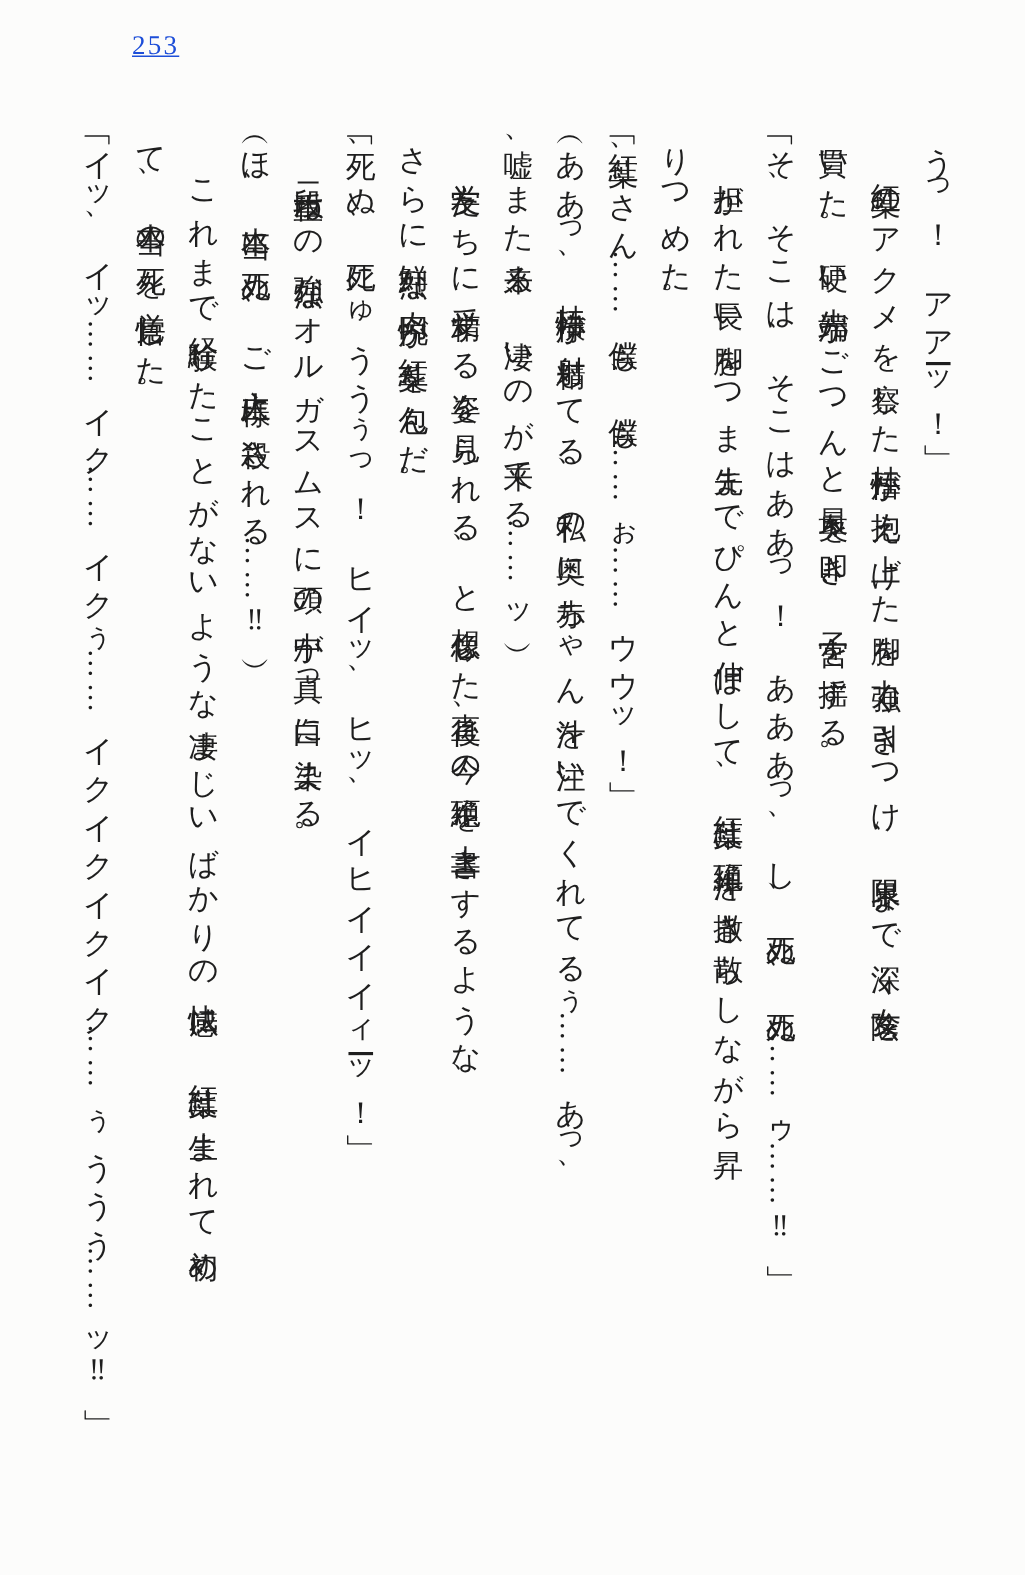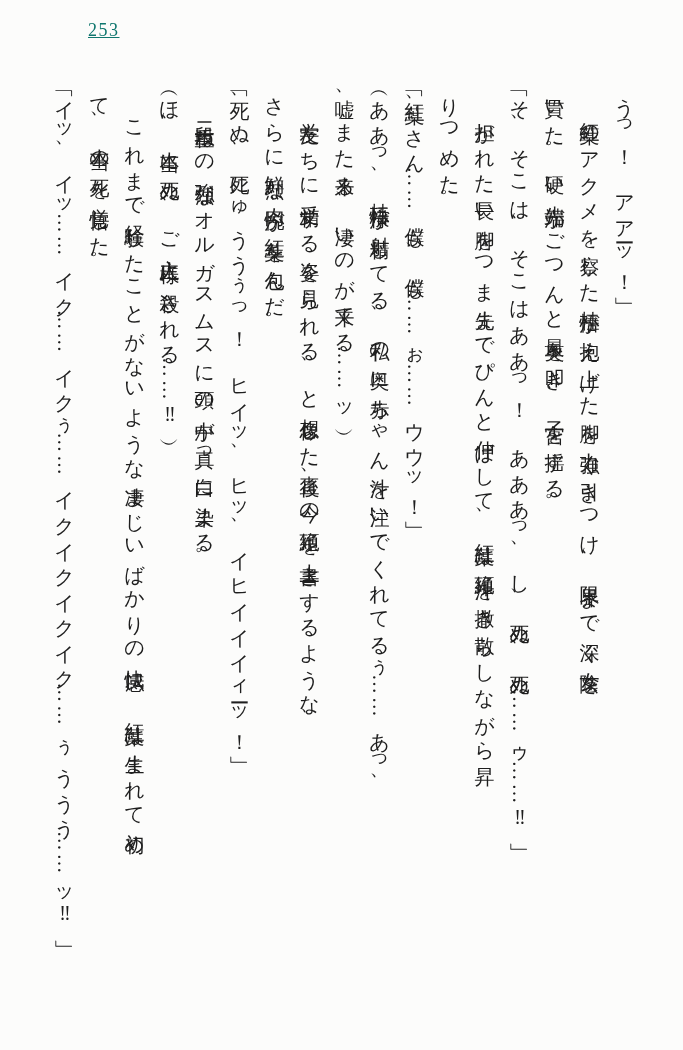--- a/index.html
+++ b/index.html
@@ -14,21 +14,21 @@
     background: #fcfcfb;
     color: #1e1e1e;
     font-family: "Liberation Serif", "DejaVu Serif", serif;
   }
   .page-number {
     position: absolute;
     top: 20px;
     left: 88px;
     font-size: 18px;
     letter-spacing: 1.5px;
-    color: #0f766e;
+    color: #1d4ed8;
     text-decoration: underline;
   }
   .text-area {
     position: absolute;
     top: 84px;
     right: 41px;
     height: 868px;
     writing-mode: vertical-rl;
     text-orientation: mixed;
     font-size: 20px;

